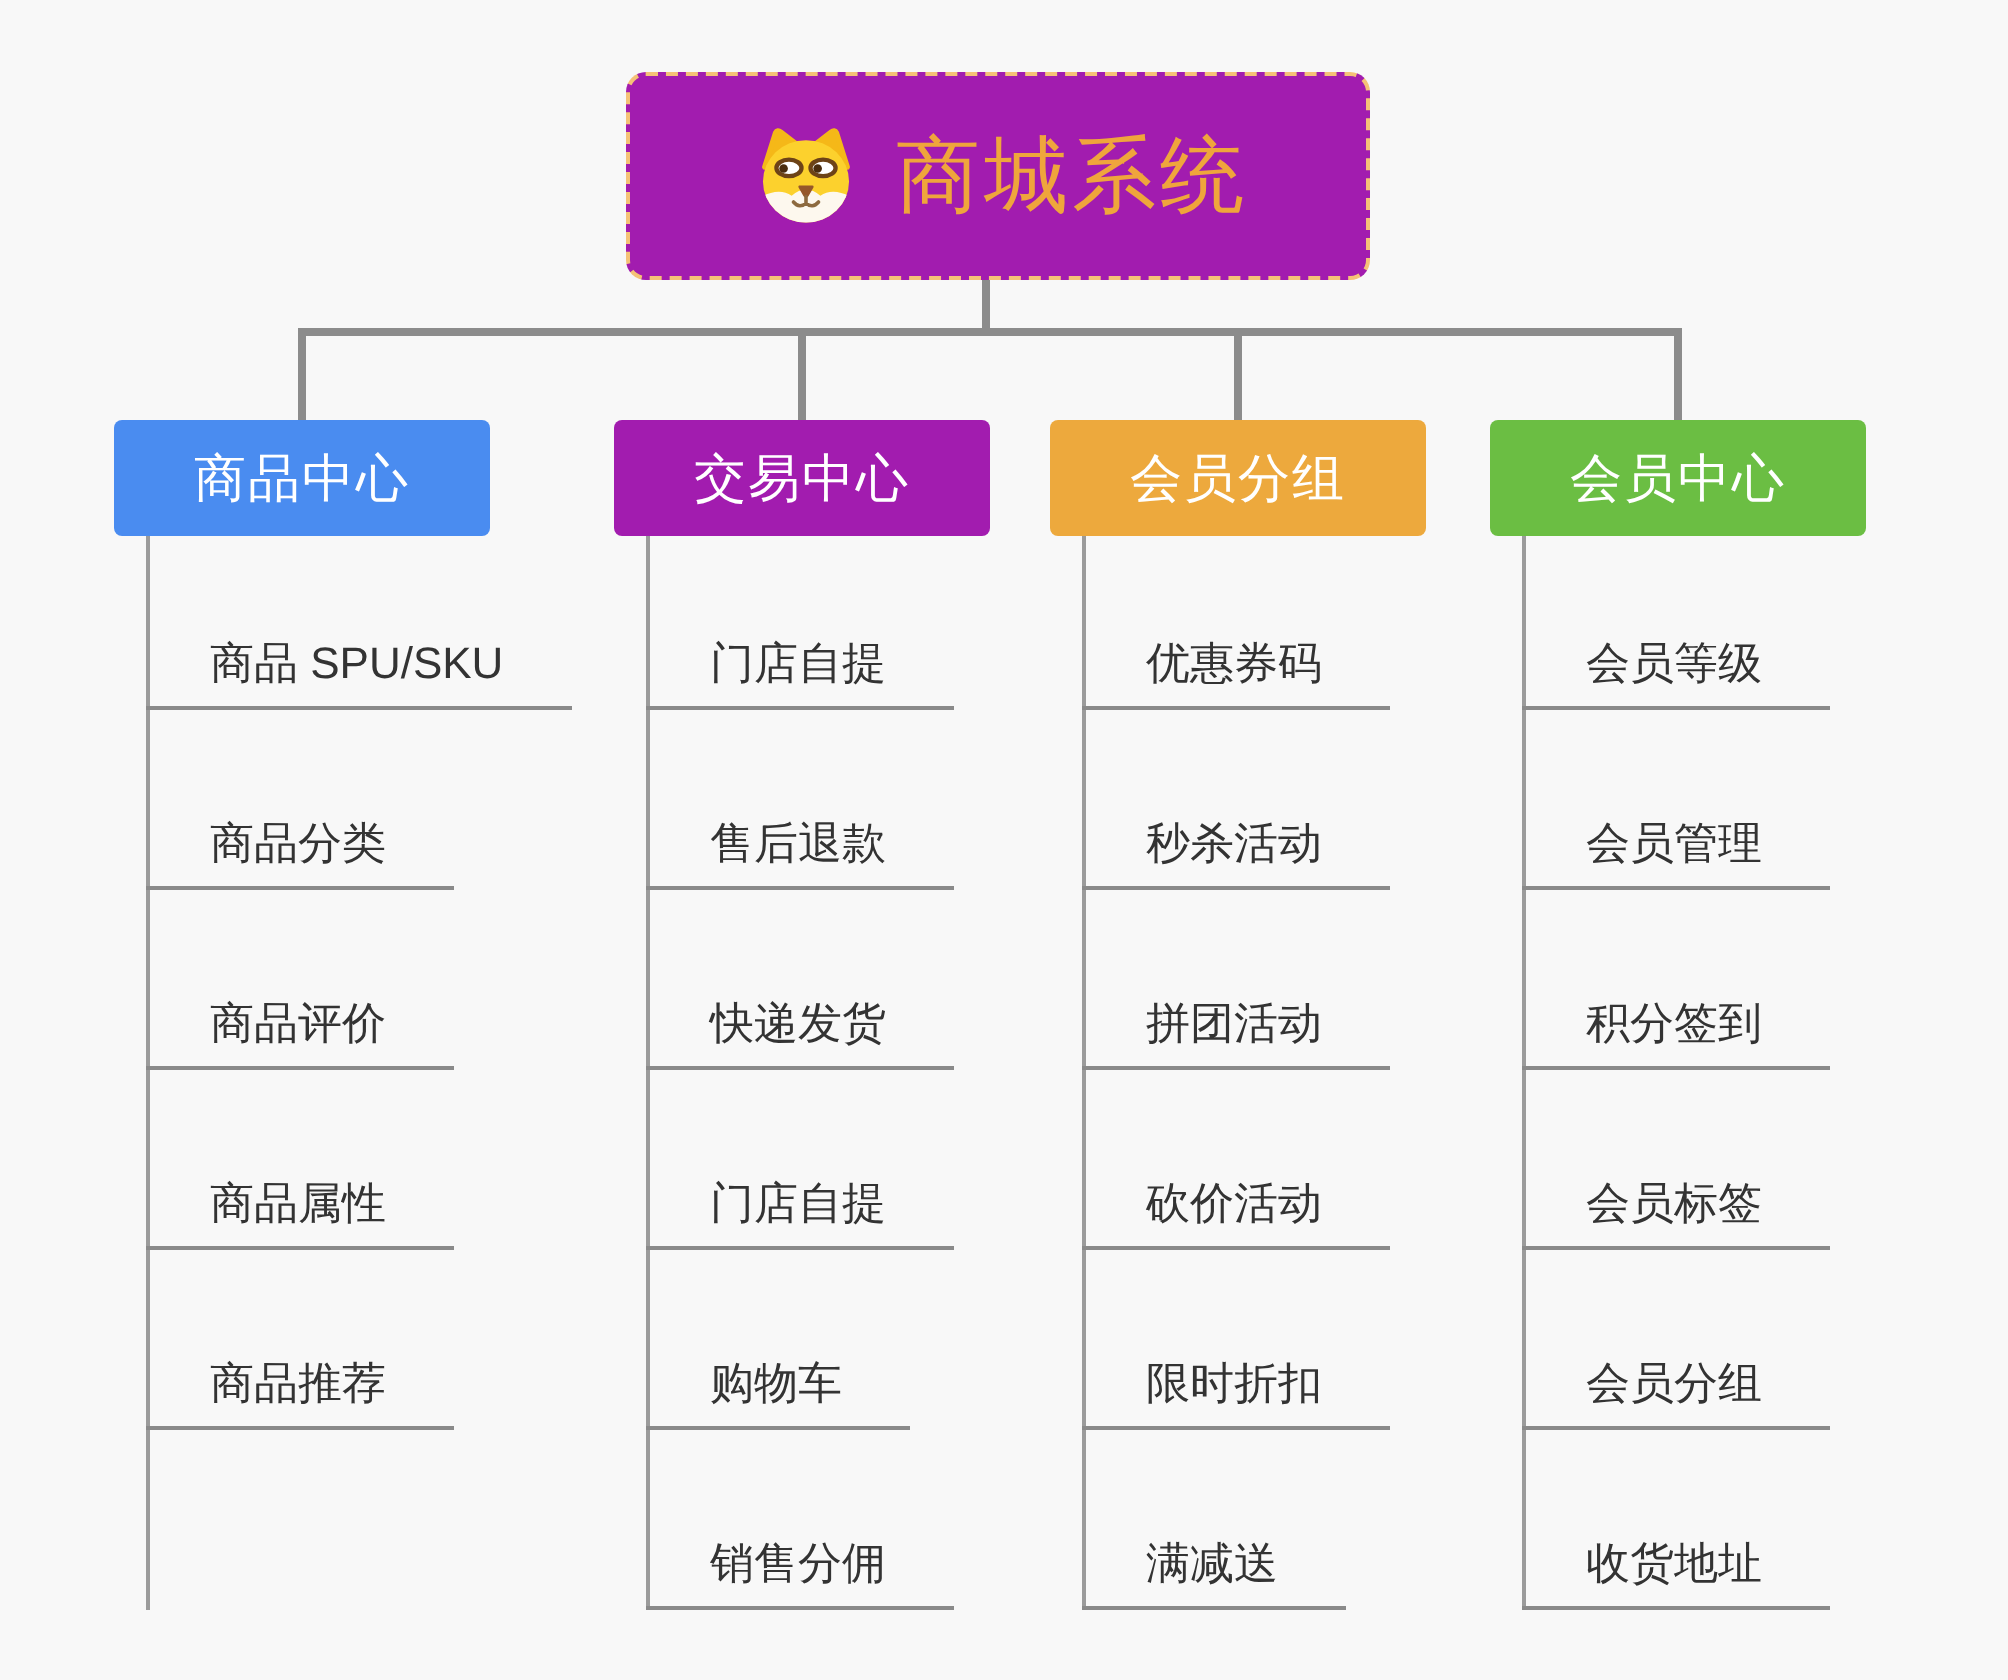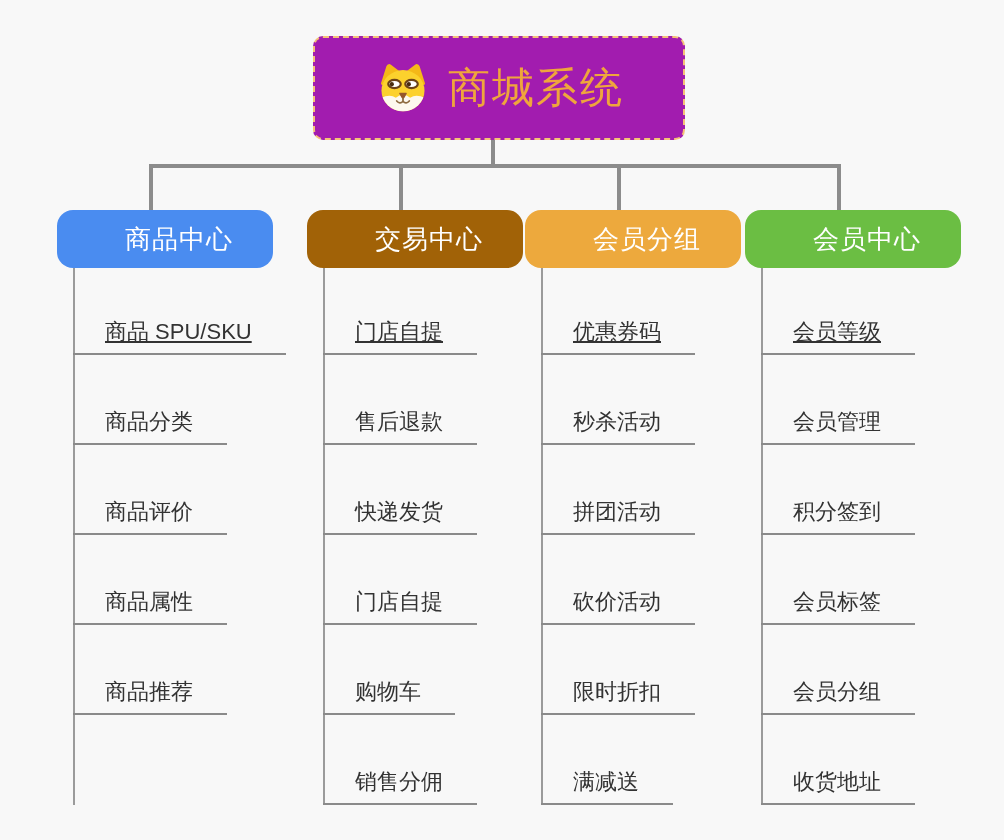--- a/index.html
+++ b/index.html
@@ -44,29 +44,28 @@
   .conn.drop.d1 { left: 149px; }
   .conn.drop.d2 { left: 399px; }
   .conn.drop.d3 { left: 617px; }
   .conn.drop.d4 { left: 837px; }
 
   
   .branch-header {
     position: absolute;
     top: 210px;
     width: 188px; height: 58px;
-    border-radius: 16px;
+    border-radius: 4px;
     color: #ffffff;
     font-size: 26px;
     letter-spacing: 1px;
     display: flex;
     align-items: center;
     justify-content: center;
     white-space: nowrap;
-    padding-left: 28px;
   }
   .branch-header.b1 { left: 57px; }
   .branch-header.b2 { left: 307px; }
   .branch-header.b3 { left: 525px; }
   .branch-header.b4 { left: 745px; }
 
   
   .vline {
     position: absolute;
     top: 268px;
@@ -91,21 +90,21 @@
   .child {
     margin-top: 50px;
     width: max-content;
     font-size: 22px;
     line-height: 34px;
     color: #333333;
     padding: 0 34px 4px 32px;
     border-bottom: 2px solid #8a8a8a;
     white-space: nowrap;
   }
-  .child:first-child { margin-top: 47px; text-decoration: underline; }
+  .child:first-child { margin-top: 47px; }
 </style>
 </head>
 <body>
 
 <div id="canvas">
 
   <div class="root-topic">
     <span style="display:flex;">
       <svg width="58" height="52" viewBox="0 0 64 58" xmlns="http://www.w3.org/2000/svg">
         <path d="M9 24 L15 5 Q16 3 18 4.5 L29 13 Z" fill="#f5b818" stroke="#f5b818" stroke-width="3" stroke-linejoin="round"></path>
@@ -129,21 +128,21 @@
   </div>
 
   <div class="conn stem"></div>
   <div class="conn bus"></div>
   <div class="conn drop d1"></div>
   <div class="conn drop d2"></div>
   <div class="conn drop d3"></div>
   <div class="conn drop d4"></div>
 
   <div class="branch-header b1" style="background: rgb(74, 140, 240);">商品中心</div>
-  <div class="branch-header b2" style="background: #a16207; font-family: Liberation Mono, monospace;">交易中心</div>
+  <div class="branch-header b2" style="background: #a21caf; font-family: Liberation Mono, monospace;">交易中心</div>
   <div class="branch-header b3" style="background: rgb(237, 169, 61);">会员分组</div>
   <div class="branch-header b4" style="background: rgb(107, 190, 67);">会员中心</div>
 
   <div class="vline c1"></div>
   <div class="vline c2"></div>
   <div class="vline c3"></div>
   <div class="vline c4"></div>
 
   <div class="child-col c1">
     <div class="child">商品 SPU/SKU</div>

